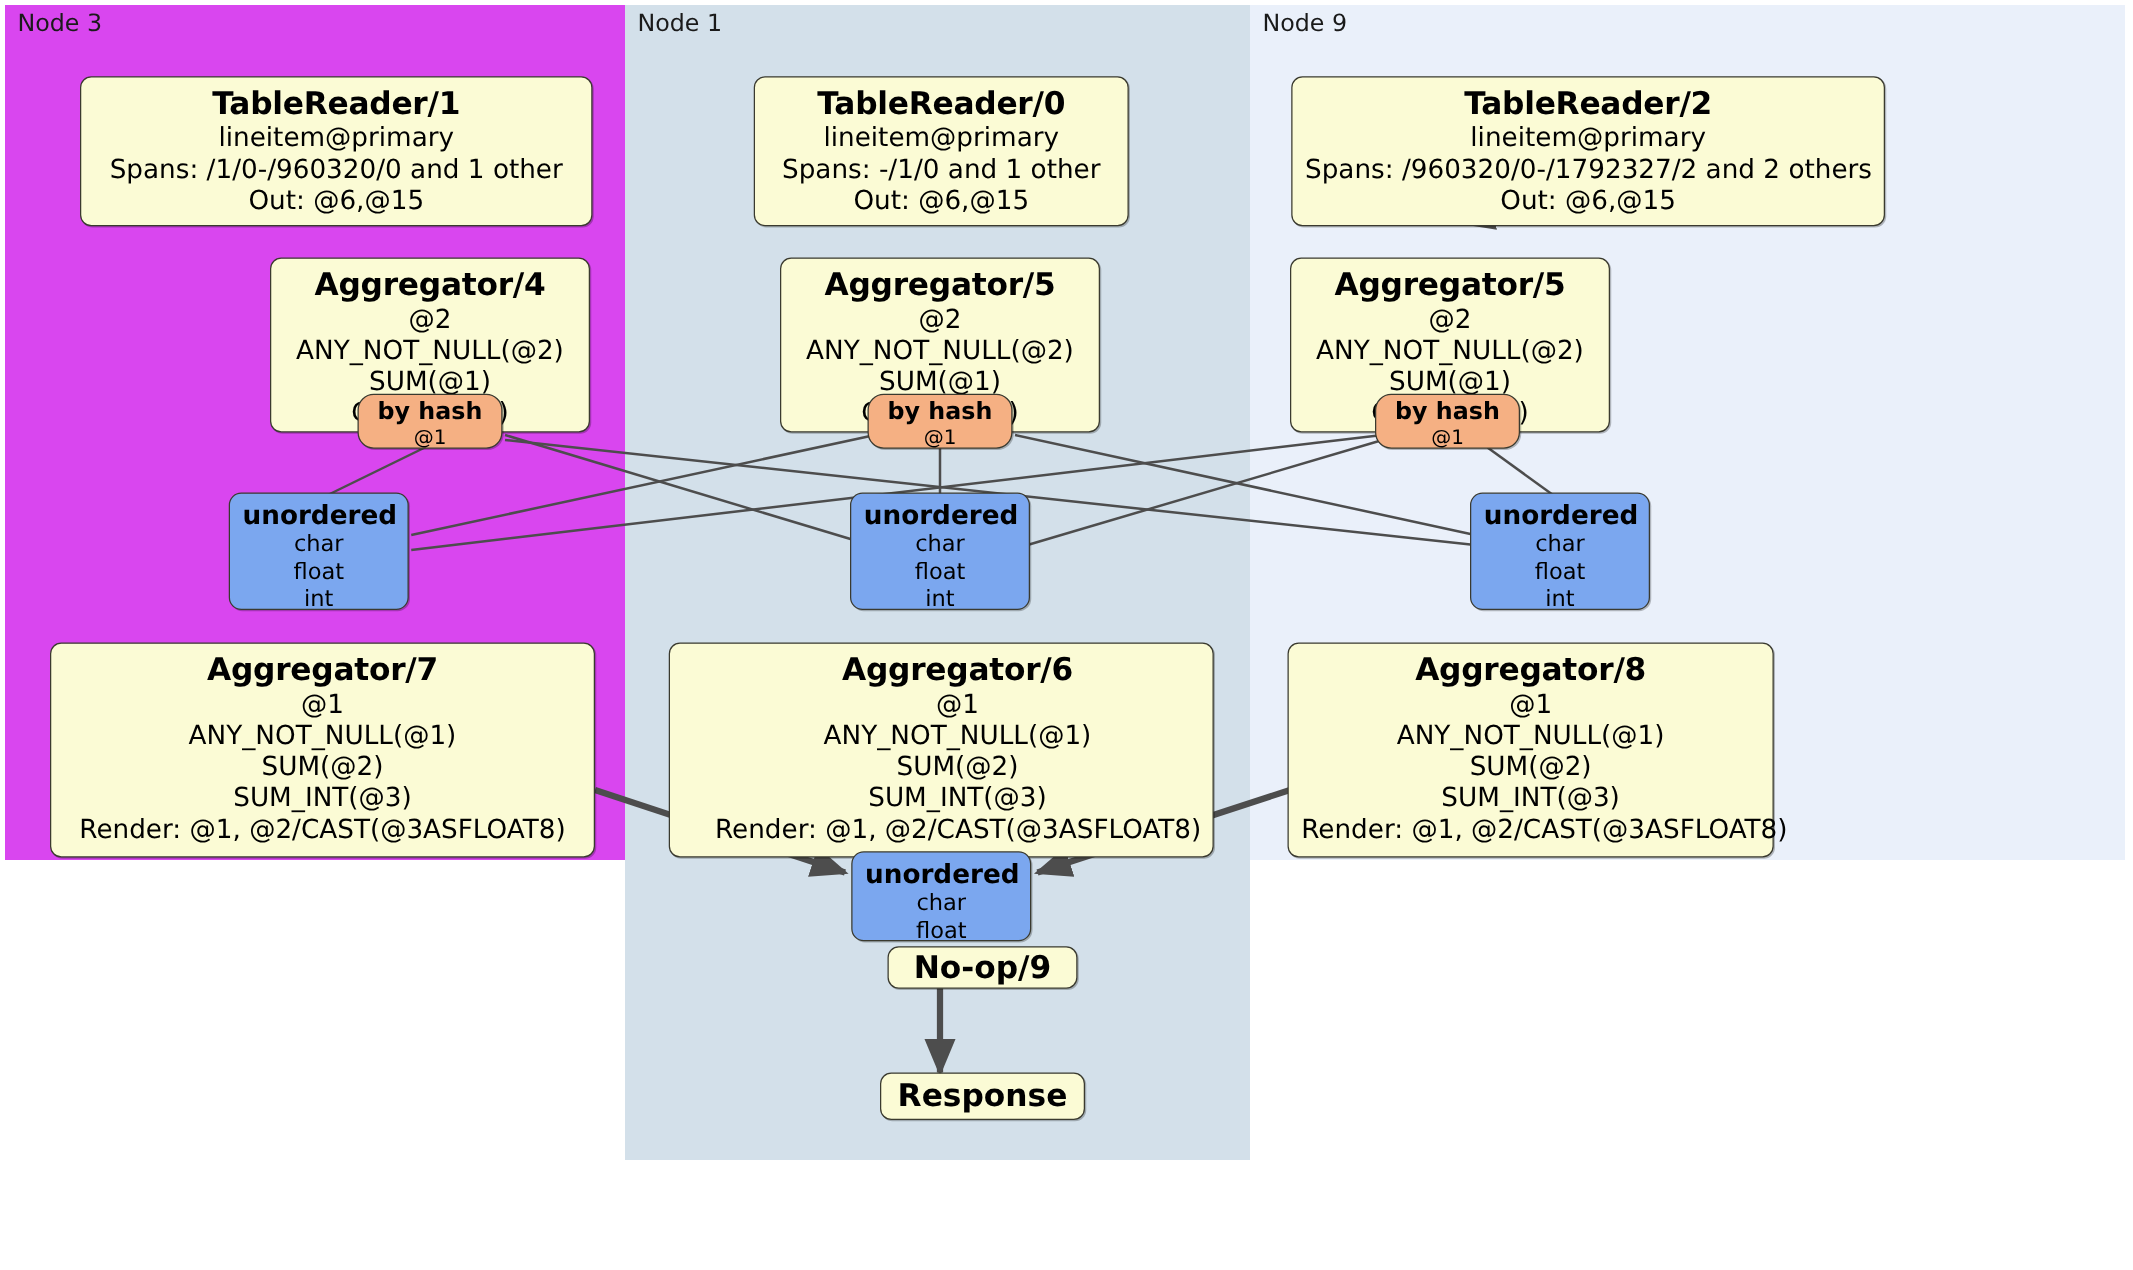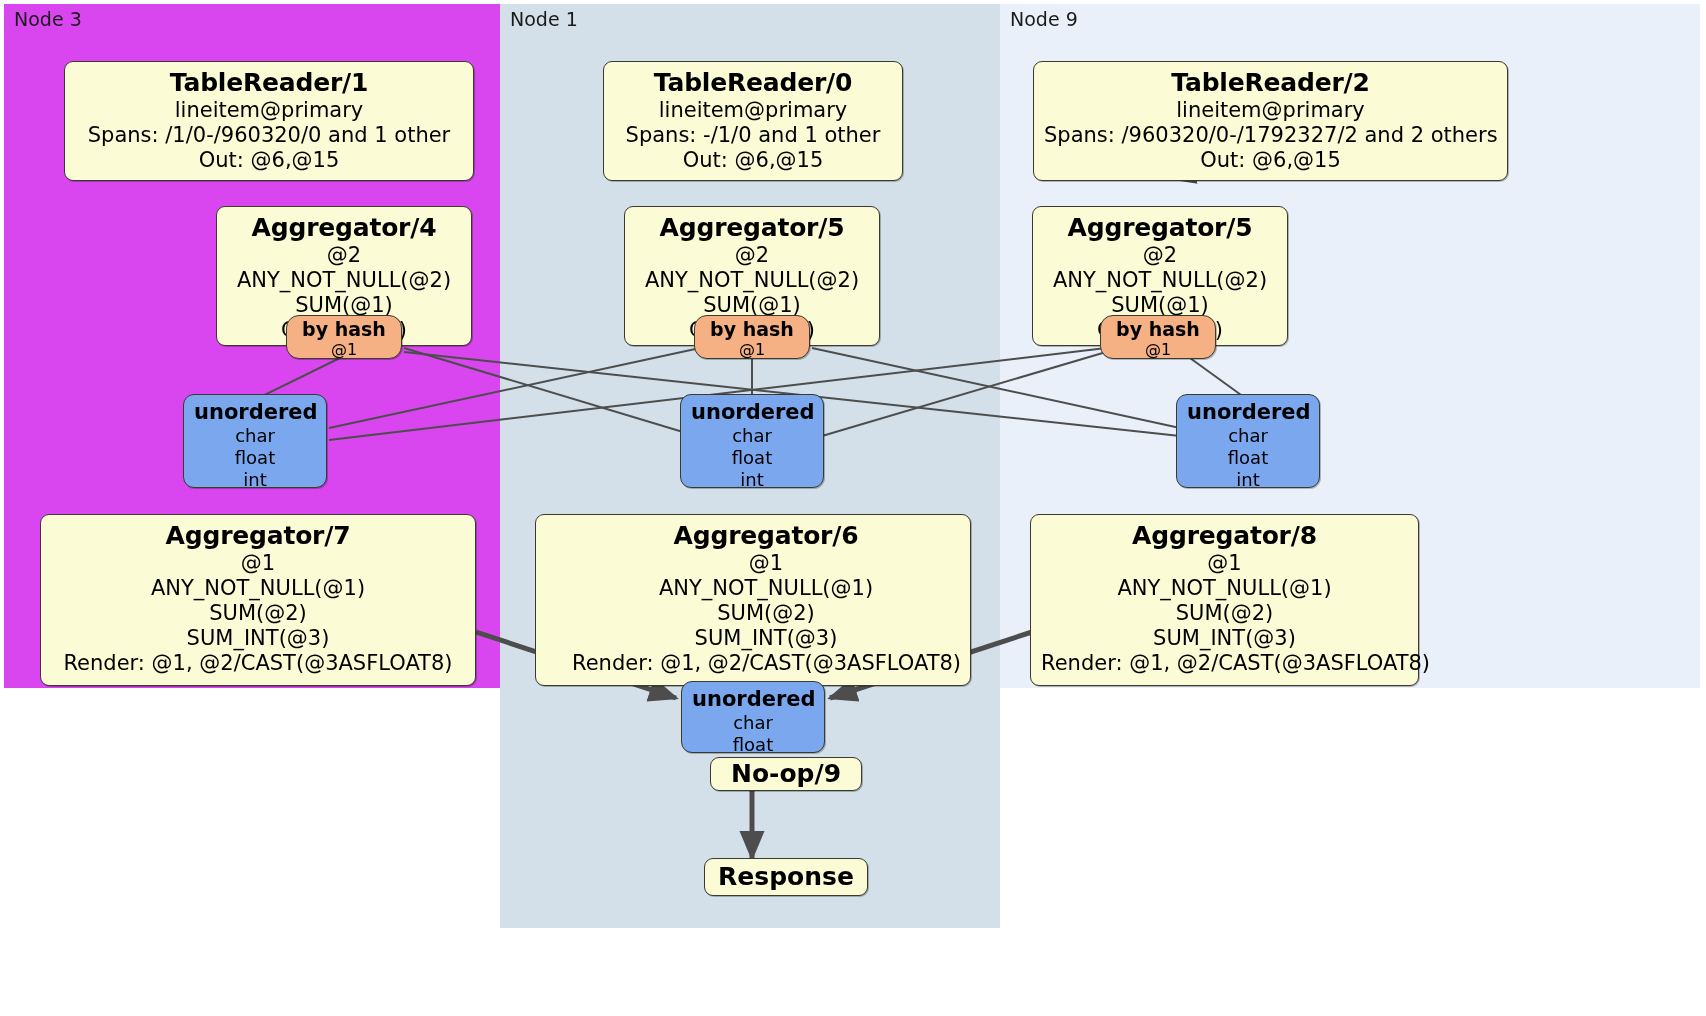--- a/index.html
+++ b/index.html
@@ -70,21 +70,21 @@
     border:1.6px solid #3a3a2f;
     border-radius:9px;
     text-align:center;color:#000;
     display:flex;align-items:center;justify-content:center;
     box-shadow:1px 1px 0 rgba(0,0,0,.25);
     margin-left:34px;
   }
   .small-proc .ttl{font-weight:bold;font-size:25px;line-height:1.1;}
 
   .z-top{z-index:40;}
-  .z-mid{z-index:30;}
+  .z-mid{z-index:30;border-radius:10px;}
   .z-box{z-index:20;}
   .z-edges{z-index:10;}
   .z-region{z-index:1;}
 </style>
 </head>
 <body>
 
 <div id="stage">
 
   <div class="region z-region" style="left:4px;top:4px;width:496px;height:684px;background:#d946ef;">

